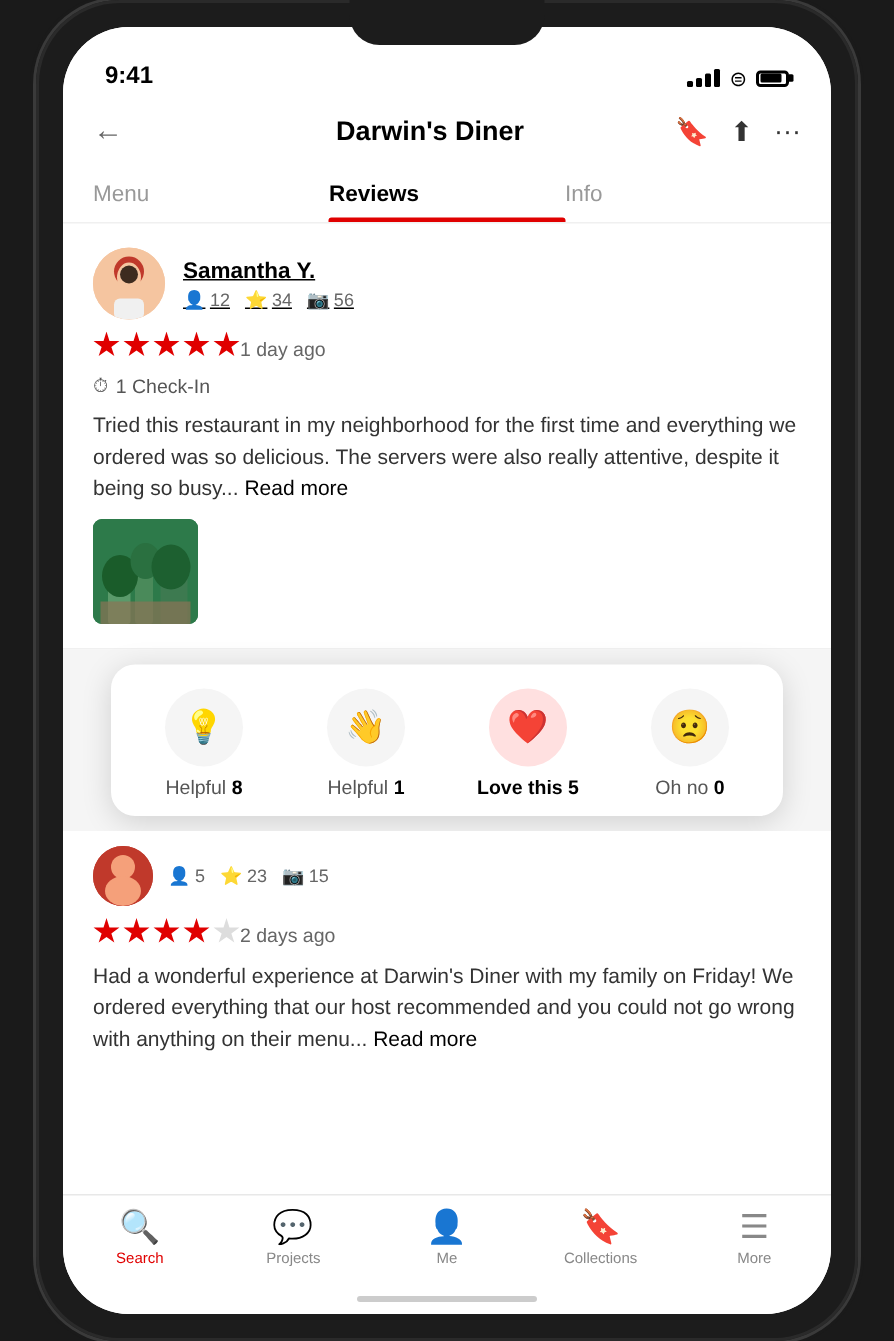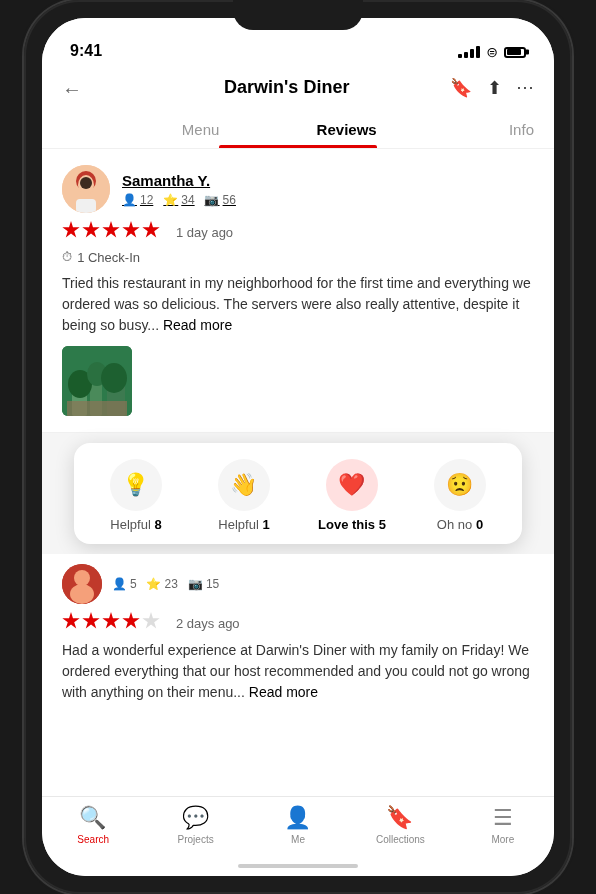--- a/index.html
+++ b/index.html
@@ -130,21 +130,21 @@
       color: #333;
       font-size: 18px;
       cursor: pointer;
     }
     .tabs {
       display: flex;
       gap: 0;
     }
     .tab {
       flex: 1;
-      text-align: right;
+      text-align: left;
       padding: 10px 0;
       font-size: 15px;
       color: #999;
       cursor: pointer;
       position: relative;
     }
     .tab.active {
       color: #000;
       font-weight: 600;
     }
@@ -208,21 +208,21 @@
     .star {
       width: 18px;
       height: 18px;
       background: #e00000;
       clip-path: polygon(50% 0%, 61% 35%, 98% 35%, 68% 57%, 79% 91%, 50% 70%, 21% 91%, 32% 57%, 2% 35%, 39% 35%);
     }
     .star.empty { background: #ddd; }
     .rating-row {
       display: flex;
       align-items: center;
-      gap: 16px;
+      gap: 0;
       margin-bottom: 6px;
     }
     .time-ago {
       font-size: 13px;
       color: #666;
     }
     .checkin-badge {
       display: flex;
       align-items: center;
       gap: 5px;

